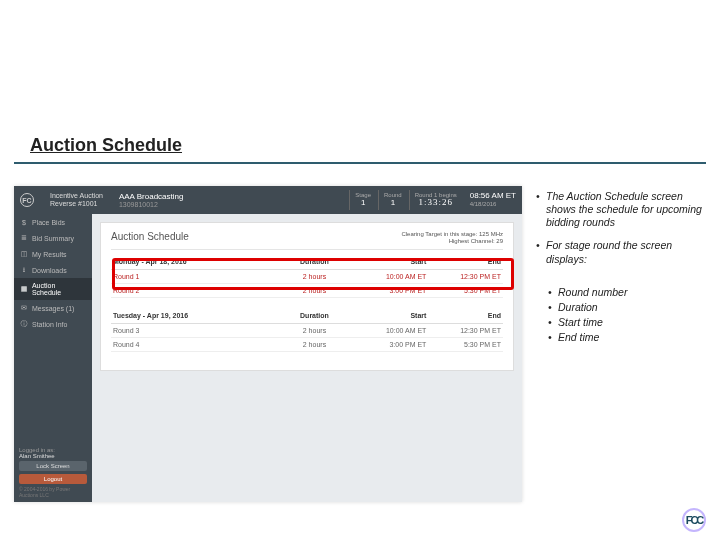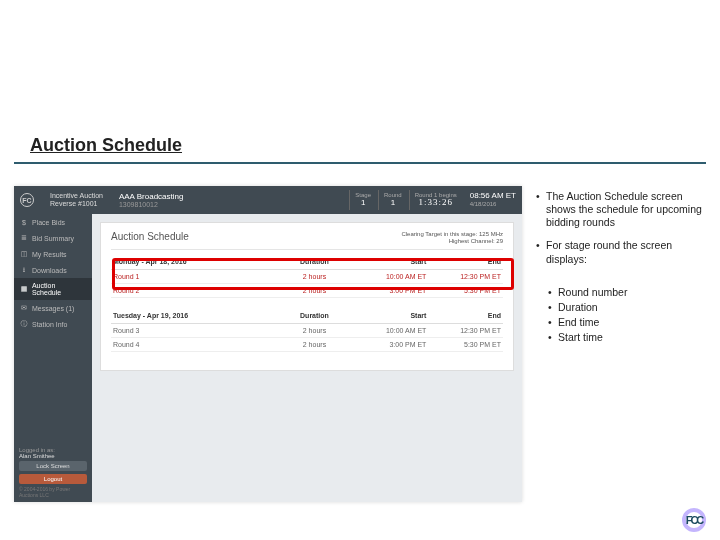--- a/index.html
+++ b/index.html
@@ -43,28 +43,28 @@
   .col-rn { flex: 2.2; }
   .col-dur { flex: 1; text-align: center; }
   .col-st { flex: 1; text-align: right; }
   .col-en { flex: 1; text-align: right; }
   .tbl-row { display: flex; font-size: 7px; padding: 3px 2px; border-bottom: 1px solid #eee; color: #666; }
   .tbl-row.current { color: #b22; }
   
   .red-box { position: absolute; border: 3px solid #d00; border-radius: 3px; pointer-events: none; top: 258px; left: 112px; width: 402px; height: 32px; }
   
   .notes { position: absolute; top: 190px; left: 534px; width: 170px; font-size: 10.5px; color: #222; line-height: 1.25; }
-  .notes ul { list-style: none; }
+  .notes ul { list-style: none; font-style: italic; }
   .notes > ul > li { position: relative; padding-left: 12px; margin-bottom: 10px; }
   .notes > ul > li::before { content: "•"; position: absolute; left: 2px; top: 0; }
   .sub-list { list-style: none; margin-top: 20px; }
   .sub-list li { position: relative; padding-left: 12px; margin-bottom: 2px; }
   .sub-list li::before { content: "•"; position: absolute; left: 2px; top: 0; }
   
-  .footer-logo { position: absolute; bottom: 8px; right: 14px; width: 24px; height: 24px; border: 4px solid #c4b5fd; border-radius: 50%; display: flex; align-items: center; justify-content: center; font-size: 11px; font-weight: bold; color: #1a4a5e; letter-spacing: -2px; margin-top: 28px; }
+  .footer-logo { position: absolute; bottom: 8px; right: 14px; width: 24px; height: 24px; border: 2px solid #c4b5fd; border-radius: 50%; display: flex; align-items: center; justify-content: center; font-size: 11px; font-weight: bold; color: #1a4a5e; letter-spacing: -2px; margin-top: 28px; }
 </style>
 </head>
 <body>
 
 <div class="slide-title">Auction Schedule</div>
 <div class="title-underline"></div>
 
 <div class="shot-wrap">
 
   <div class="top-bar">
@@ -195,20 +195,20 @@
 <div class="red-box"></div>
 
 <div class="notes">
   <ul>
     <li>The Auction Schedule screen shows the schedule for upcoming bidding rounds</li>
     <li>
       <span>For stage round the screen displays:</span>
       <ul class="sub-list">
         <li>Round number</li>
         <li>Duration</li>
+        <li>Start time</li>
         <li>End time</li>
-        <li>Start time</li>
       </ul>
     </li>
   </ul>
 </div>
 
 <div class="footer-logo">FCC</div>
 
 </body></html>

